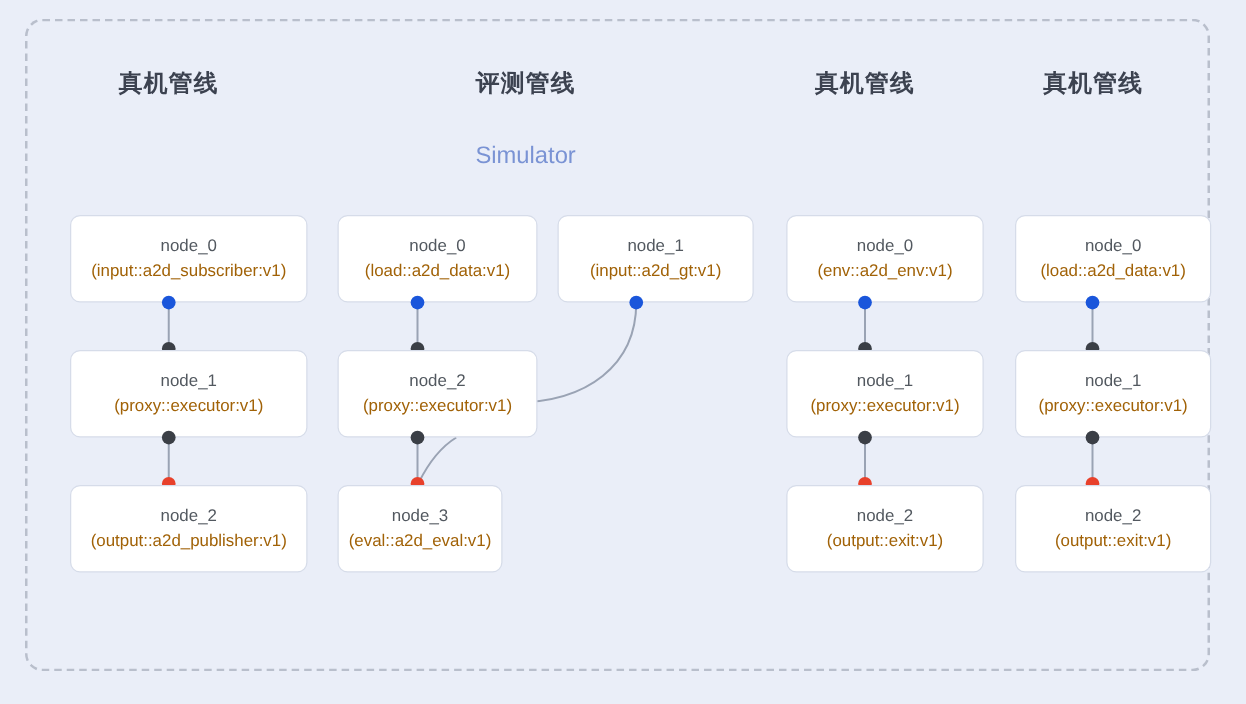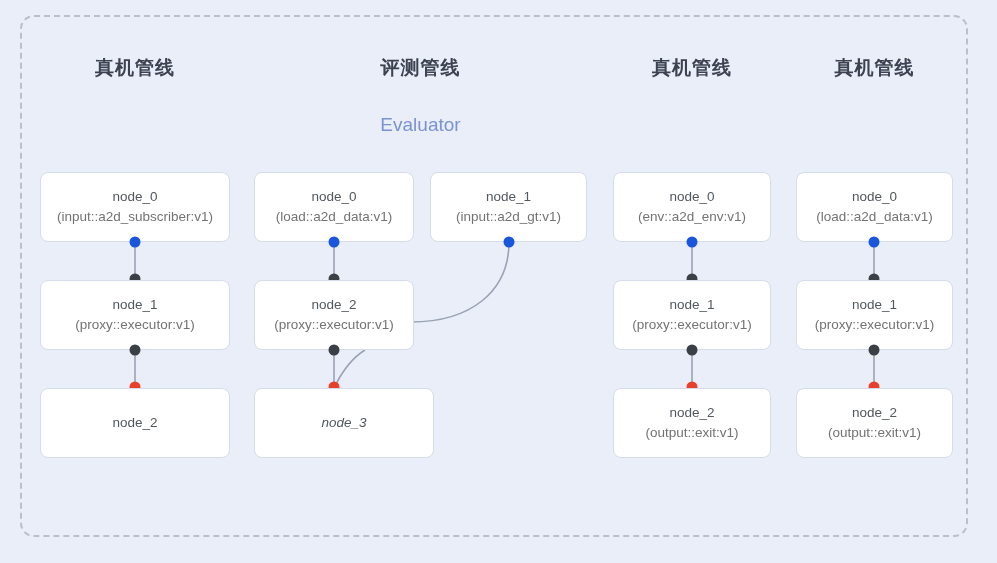--- a/index.html
+++ b/index.html
@@ -81,29 +81,30 @@
     box-sizing: border-box;
     background: #ffffff;
     border: 1px solid #d6dce9;
     border-radius: 8px;
     height: 70px;
     display: flex;
     flex-direction: column;
     align-items: center;
     justify-content: center;
     text-align: center;
+    margin-left: 16px;
   }
   .node-name {
     font-size: 13.5px;
     color: #52585f;
     line-height: 20px;
   }
   .node-type {
     font-size: 13.5px;
-    color: #737373;
+    color: #a16207;
     line-height: 20px;
   }
 
   
   .dot {
     position: absolute;
     width: 11px;
     height: 11px;
     border-radius: 50%;
     transform: translate(-50%, -50%);
@@ -159,25 +160,26 @@
 
     <div class="node" style="left:40px; top:280px; width:190px;">
       <div class="node-name">node_1</div>
       <div class="node-type">(proxy::executor:v1)</div>
     </div>
     <div class="dot dot-black" style="left:135px; top:350px;"></div>
     <div class="dot dot-red" style="left:135px; top:387px;"></div>
 
     <div class="node" style="left:40px; top:388px; width:190px;">
       <div class="node-name">node_2</div>
+      <div class="node-type">(output::a2d_publisher:v1)</div>
     </div>
 
     <div class="column" style="left:254px; width:333px;">
       <div class="col-title">评测管线</div>
-      <div class="col-subtitle">Evaluator</div>
+      <div class="col-subtitle">Simulator</div>
     </div>
 
     <div class="node" style="left:254px; top:172px; width:160px;">
       <div class="node-name">node_0</div>
       <div class="node-type">(load::a2d_data:v1)</div>
     </div>
     <div class="dot dot-blue" style="left:334px; top:242px;"></div>
 
     <div class="node" style="left:430px; top:172px; width:157px;">
       <div class="node-name">node_1</div>
@@ -187,22 +189,23 @@
 
     <div class="dot dot-black" style="left:334px; top:279px;"></div>
 
     <div class="node" style="left:254px; top:280px; width:160px;">
       <div class="node-name">node_2</div>
       <div class="node-type">(proxy::executor:v1)</div>
     </div>
     <div class="dot dot-black" style="left:334px; top:350px;"></div>
     <div class="dot dot-red" style="left:334px; top:387px;"></div>
 
-    <div class="node" style="left:254px; top:388px; width:180px;font-style:italic;">
+    <div class="node" style="left:254px; top:388px; width:132px;">
       <div class="node-name">node_3</div>
+      <div class="node-type">(eval::a2d_eval:v1)</div>
     </div>
 
     <div class="column" style="left:613px; width:158px;">
       <div class="col-title">真机管线</div>
     </div>
 
     <div class="node" style="left:613px; top:172px; width:158px;">
       <div class="node-name">node_0</div>
       <div class="node-type">(env::a2d_env:v1)</div>
     </div>

